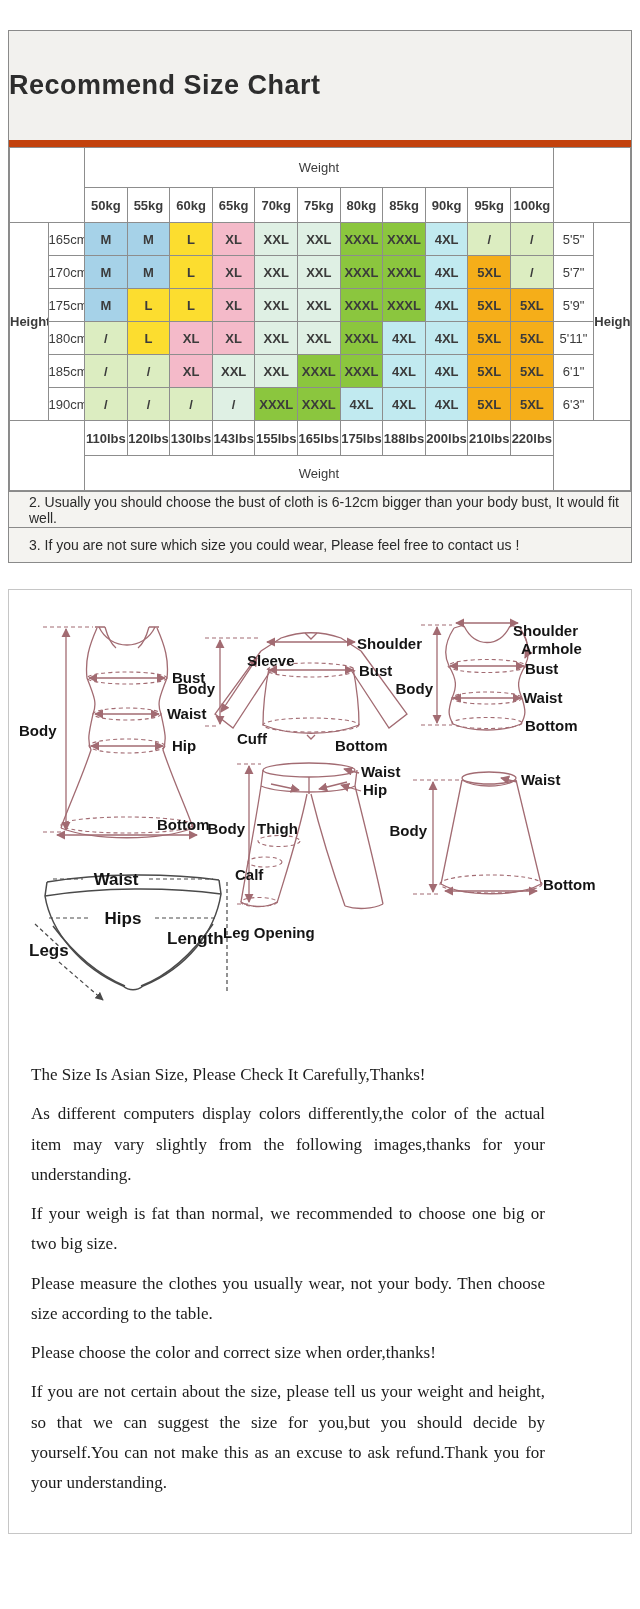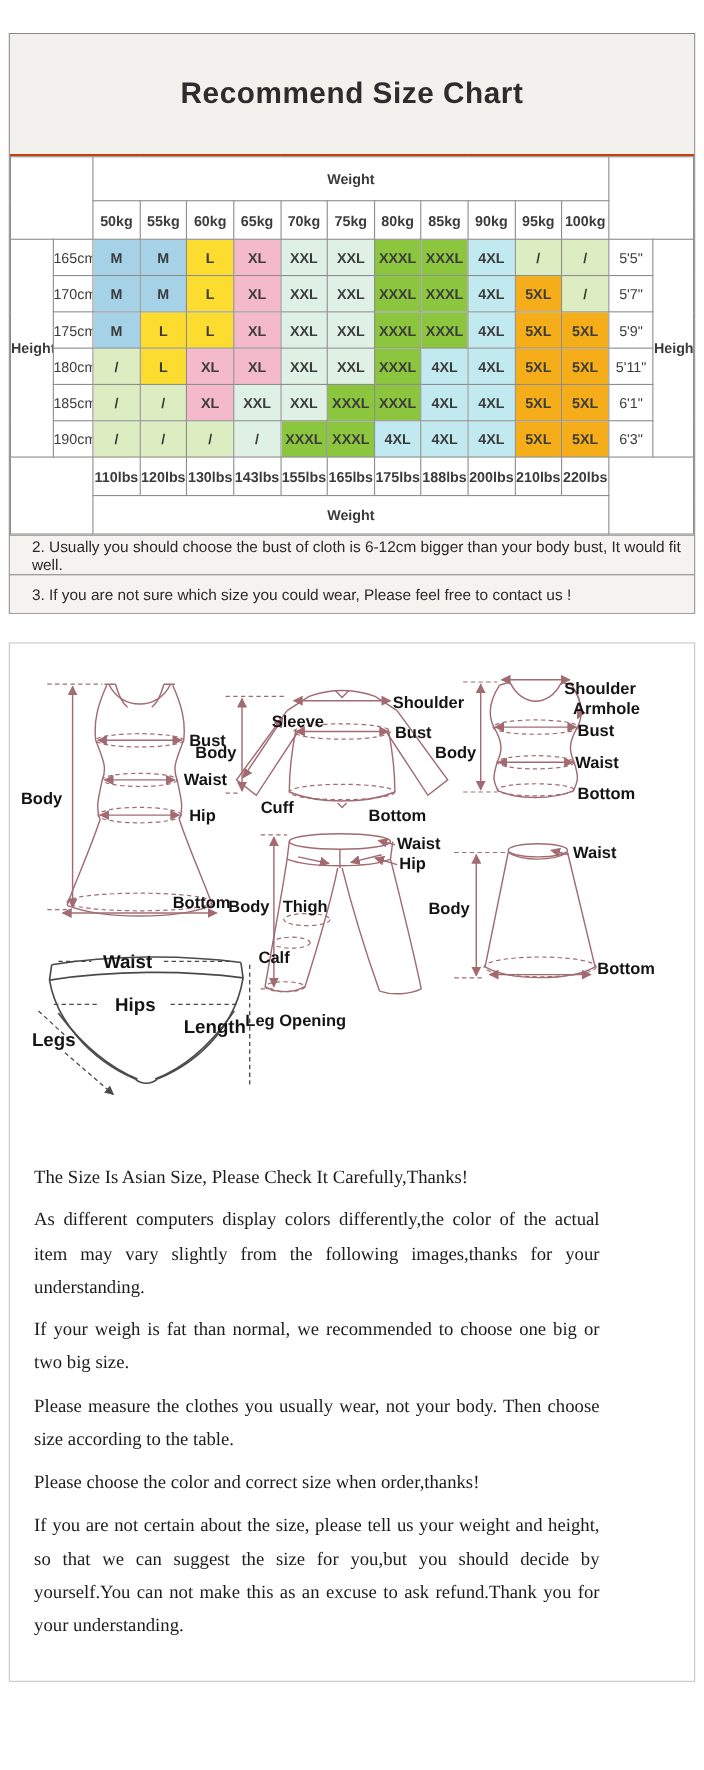--- a/index.html
+++ b/index.html
@@ -1,29 +1,29 @@
 <!DOCTYPE html>
 <html><head>
 <meta charset="utf-8">
 <style>
   html,body{margin:0;padding:0;background:#fff;}
   body{width:640px;font-family:"Liberation Sans","DejaVu Sans",sans-serif;color:#333;}
 
   
   .panel1{margin:30px 8px 0 8px;border:1px solid #8a8a8a;background:#fff;}
-  .title-box{height:109px;background:#f2f1ee;border-bottom:2px solid #c2410c;
-             display:flex;align-items:center;justify-content:center;}
+  .title-box{height:109px;background:#f2f1ee;border-bottom:7px solid #c2410c;
+             display:flex;align-items:center;}
   .title{font-size:27px;font-weight:700;color:#2d2d2d;letter-spacing:.5px;}
 
   table.sizes{width:100%;border-collapse:collapse;table-layout:fixed;background:#fff;}
   table.sizes td{border:1px solid #8d8d8d;text-align:center;vertical-align:middle;
                  font-size:13px;color:#3b3b3b;padding:0;overflow:hidden;white-space:nowrap;}
   tr.r-hdr{height:40px;} tr.r-kg{height:35px;} tr.r-h{height:33px;}
   tr.r-lbs{height:35px;} tr.r-wb{height:35px;}
-  td.c-weight{font-size:15px;font-weight:700;}
+  td.c-weight{font-size:15px;font-weight:400;}
   td.c-height{font-size:13px;font-weight:700;}
   td.c-kg,td.c-lbs{font-weight:600;}
   td.c-size{font-weight:700;}
   td.c-ft{font-size:12px;}
   td.c-blank{background:#fff;}
 
   .note-row{border-top:1px solid #8a8a8a;background:#f4f3f0;font-size:14px;color:#2a2a2a;
             display:flex;align-items:center;padding-left:20px;}
   .note-row.n1{height:38px;} .note-row.n2{height:35px;} .note-row.n3{height:34px;}
   .red{color:#e8241f;font-weight:700;}

